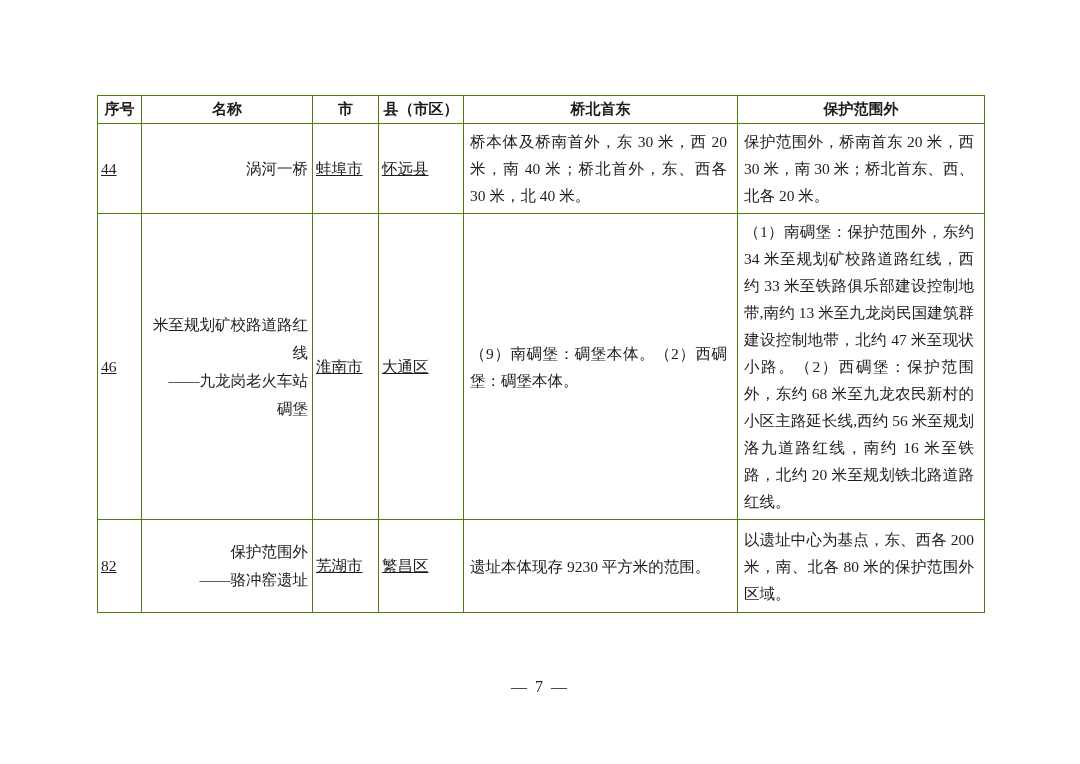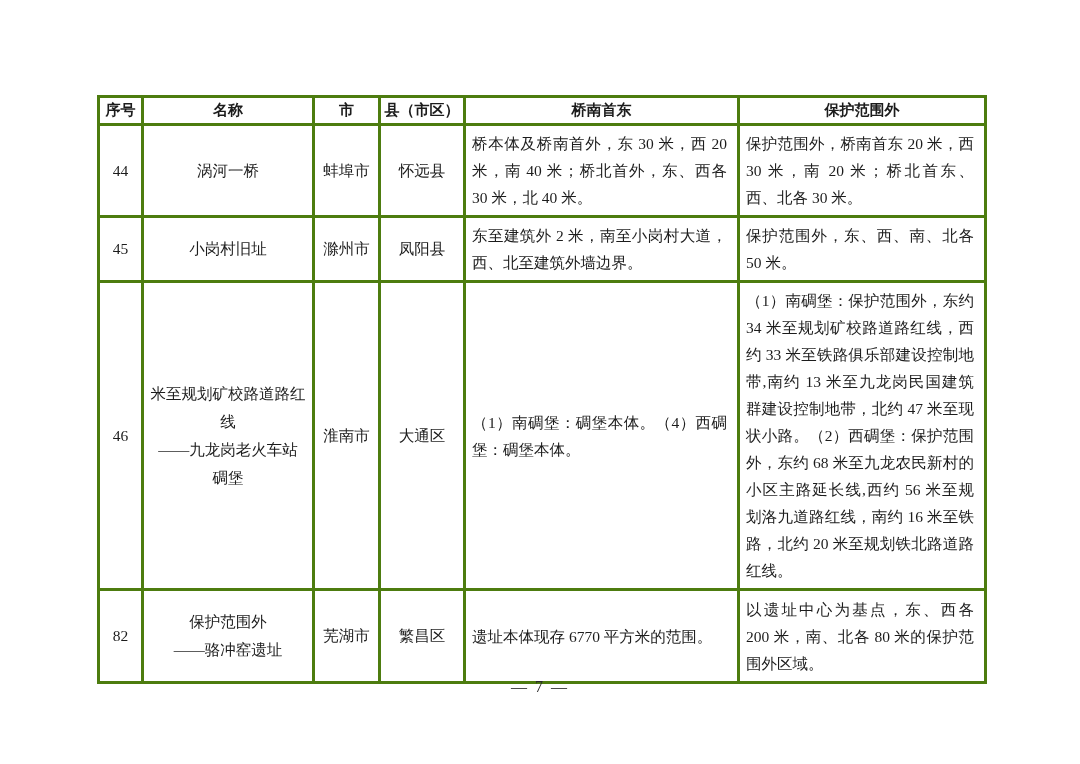--- a/index.html
+++ b/index.html
@@ -23,43 +23,43 @@
   table.doc-table {
     position: absolute;
     left: 97px;
     top: 95px;
     width: 887px;
     border-collapse: collapse;
     table-layout: fixed;
     font-size: 15.5px;
   }
   table.doc-table td, table.doc-table th {
-    border: 3px solid #4d7c0f;
+    border: 1px solid #4d7c0f;
     vertical-align: middle;
     overflow: hidden;
     box-sizing: border-box;
     margin-left: 35px;
   }
   thead th {
     font-family: "Liberation Sans", sans-serif;
     font-weight: bold;
     font-size: 15px;
     text-align: center;
     padding: 2px 2px;
     height: 28px;
     color: #1c1c1c;
   }
   td.c-center {
-    text-align: center;
     padding: 2px 3px;
     line-height: 28px;
+    text-decoration: underline;
   }
   td.c-name {
     white-space: pre-line;
-    text-align: center;
+    text-align: right;
     padding: 2px 4px;
     line-height: 28px;
   }
   td.c-just {
     text-align: justify;
     padding: 4px 10px 4px 6px;
     line-height: 27px;
   }
   tr.r-44 { height: 90px; }
   tr.r-45 { height: 63px; }
@@ -90,58 +90,50 @@
       <col style="width:85px">
       <col style="width:274px">
       <col style="width:247px">
     </colgroup>
     <thead>
       <tr>
         <th>序号</th>
         <th>名称</th>
         <th>市</th>
         <th>县（市区）</th>
-        <th>桥南首东</th>
+        <th>桥北首东</th>
         <th>保护范围外</th>
       </tr>
     </thead>
     <tbody>
       <tr class="r-44">
         <td class="c-center">44</td>
         <td class="c-name">涡河一桥</td>
         <td class="c-center">蚌埠市</td>
         <td class="c-center">怀远县</td>
         <td class="c-just">桥本体及桥南首外，东 30 米，西 20 米，南 40 米；桥北首外，东、西各 30 米，北 40 米。</td>
-        <td class="c-just">保护范围外，桥南首东 20 米，西 30 米，南 20 米；桥北首东、西、北各 30 米。</td>
-      </tr>
-      <tr class="r-45">
-        <td class="c-center">45</td>
-        <td class="c-name">小岗村旧址</td>
-        <td class="c-center">滁州市</td>
-        <td class="c-center">凤阳县</td>
-        <td class="c-just">东至建筑外 2 米，南至小岗村大道，西、北至建筑外墙边界。</td>
-        <td class="c-just">保护范围外，东、西、南、北各 50 米。</td>
+        <td class="c-just">保护范围外，桥南首东 20 米，西 30 米，南 30 米；桥北首东、西、北各 20 米。</td>
       </tr>
       <tr class="r-46">
         <td class="c-center">46</td>
         <td class="c-name">米至规划矿校路道路红线
 ——九龙岗老火车站
 碉堡</td>
         <td class="c-center">淮南市</td>
         <td class="c-center">大通区</td>
-        <td class="c-just">（1）南碉堡：碉堡本体。（4）西碉堡：碉堡本体。</td>
+        <td class="c-just">（9）南碉堡：碉堡本体。（2）西碉堡：碉堡本体。</td>
         <td class="c-just">（1）南碉堡：保护范围外，东约 34 米至规划矿校路道路红线，西约 33 米至铁路俱乐部建设控制地带,南约 13 米至九龙岗民国建筑群建设控制地带，北约 47 米至现状小路。（2）西碉堡：保护范围外，东约 68 米至九龙农民新村的小区主路延长线,西约 56 米至规划洛九道路红线，南约 16 米至铁路，北约 20 米至规划铁北路道路红线。</td>
       </tr>
       <tr class="r-47">
         <td class="c-center">82</td>
         <td class="c-name">保护范围外
 ——骆冲窑遗址</td>
         <td class="c-center">芜湖市</td>
         <td class="c-center">繁昌区</td>
-        <td class="c-just">遗址本体现存 6770 平方米的范围。</td>
+        <td class="c-just">遗址本体现存 9230 平方米的范围。</td>
         <td class="c-just">以遗址中心为基点，东、西各 200 米，南、北各 80 米的保护范围外区域。</td>
       </tr>
     </tbody>
   </table>
 
   <div class="page-footer">— 7 —</div>
 
 </div>
 
 </body></html>

